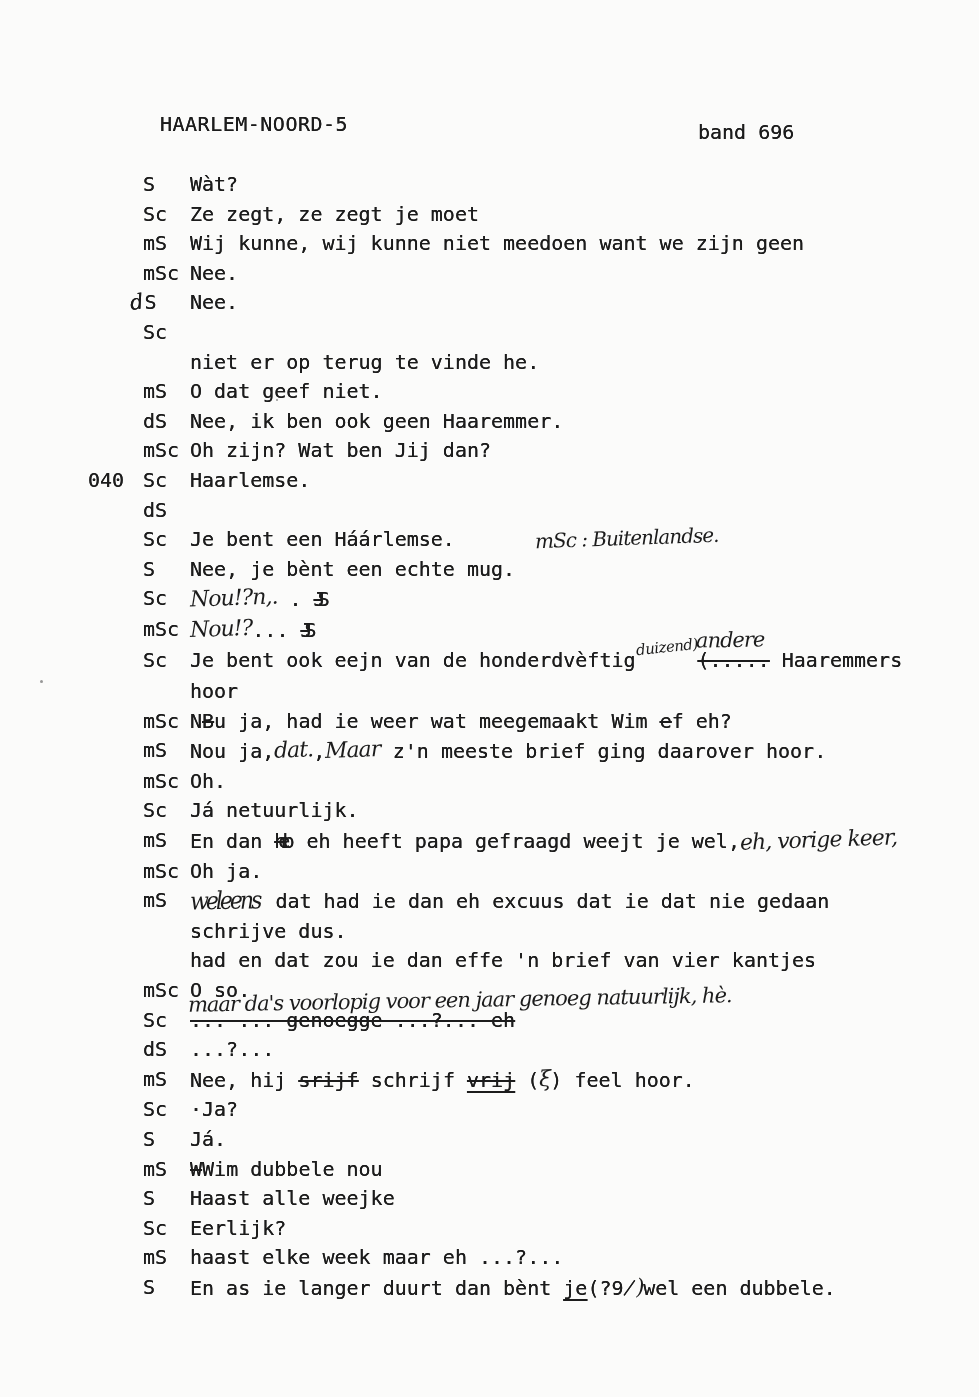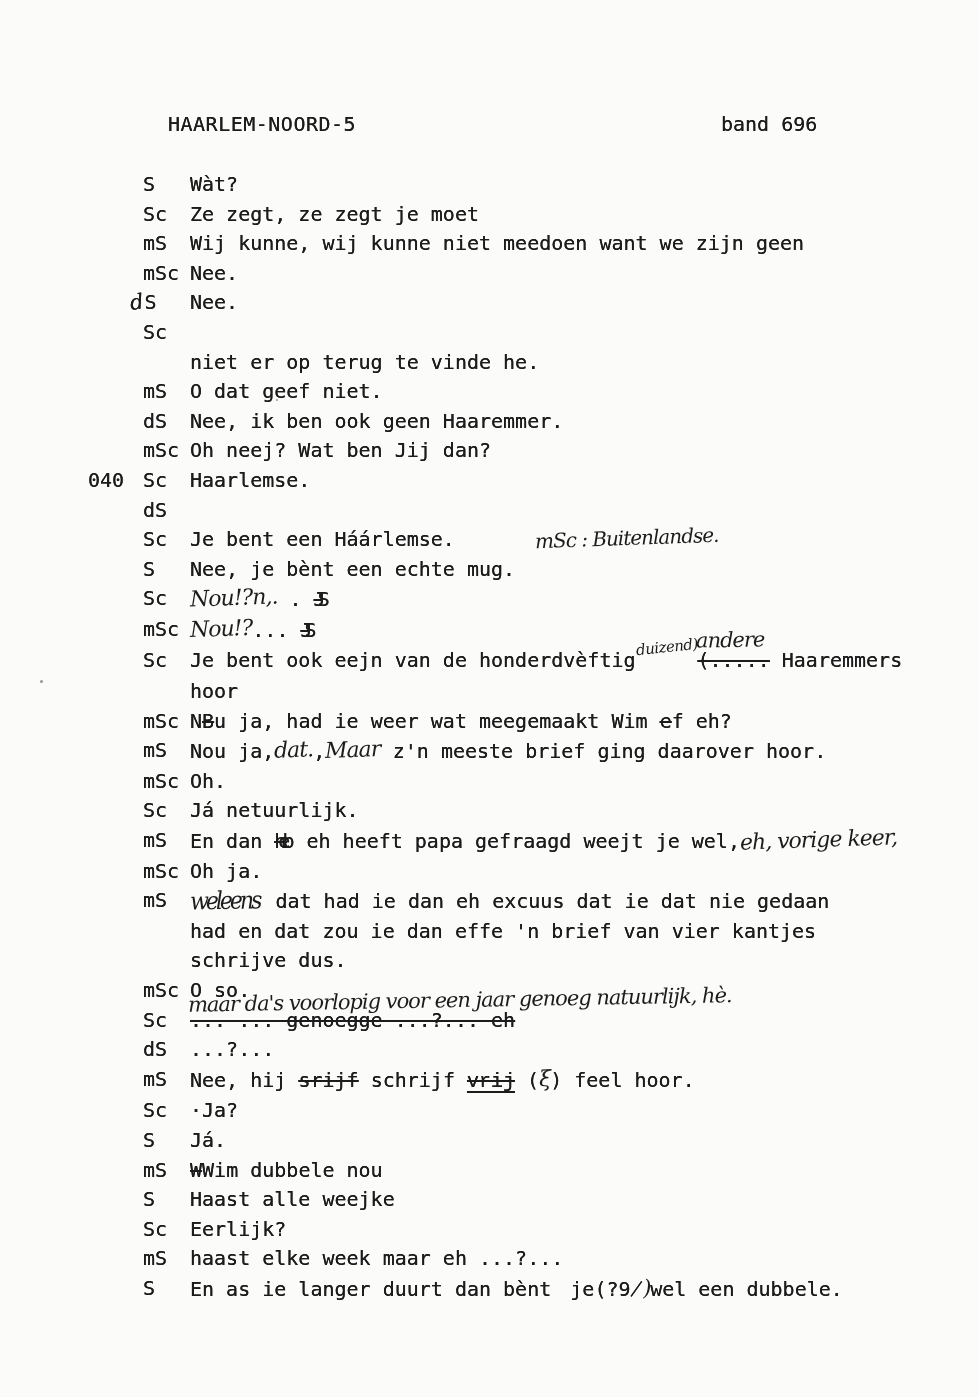--- a/index.html
+++ b/index.html
@@ -6,35 +6,35 @@
   body{
     width:979px;height:1397px;overflow:hidden;
     background:#fbfbfa;
     font-family:"DejaVu Sans Mono",monospace;
     color:#1c1c1c;
     position:relative;
   }
   .page{position:relative;width:979px;height:1397px;}
   .header{position:relative;margin-top:112px;height:30px;font-size:20px;
           text-shadow:0 0 .5px #1c1c1c;}
-  .header .title{position:absolute;left:168px;top:0;letter-spacing:.5px;}
-  .header .band{position:absolute;left:698px;top:0;margin-left:23px;}
+  .header .title{position:absolute;left:160px;top:0;letter-spacing:.5px;}
+  .header .band{position:absolute;left:698px;top:8px;}
   .transcript{margin-top:28px;}
   .row{display:flex;min-height:29.6px;line-height:29.6px;font-size:20px;
        padding-left:88px;text-shadow:0 0 .5px #1c1c1c;}
   .mcol{width:55px;flex:0 0 55px;}
   .scol{width:47px;flex:0 0 47px;white-space:nowrap;}
   .tcol{flex:1;white-space:nowrap;}
   .pre-hw{font-family:"DejaVu Serif",serif;font-style:italic;font-size:21px;
           display:inline-block;margin-left:-13px;margin-right:1px;transform:rotate(-8deg);}
   .seg{display:inline;}
   .seg-st{text-decoration:line-through;text-decoration-thickness:2px;}
-  .seg-un{text-underline-offset:4px;margin-left:7px;}
+  .seg-un{text-decoration:underline;text-underline-offset:4px;}
   .seg-stun{text-decoration:underline line-through;text-decoration-thickness:1.5px;
-            text-underline-offset:4px;font-family:Liberation Mono, monospace;}
+            text-underline-offset:4px;}
   .seg-hw{font-family:"DejaVu Serif",serif;font-style:italic;font-size:22px;
           letter-spacing:-1px;display:inline-block;transform:rotate(-2deg) translateY(-1px);
           text-shadow:none;}
   .seg-hwa{font-family:"DejaVu Serif",serif;font-style:italic;font-size:15px;
            letter-spacing:-.5px;display:inline-block;transform:translateY(-15px) rotate(-6deg);
            text-shadow:none;}
   .blob{letter-spacing:-8px;padding-right:8px;font-weight:normal;}
   .gap{margin-left:80px;font-size:20px;}
   .scribble{letter-spacing:-3px;transform:rotate(-1deg) scaleY(1.12);padding-right:4px;}
   .seg-ov{position:relative;display:inline-block;}
@@ -95,21 +95,21 @@
         <span class="tcol"><span class="seg seg-t">O dat geef niet.</span></span>
       </div>
       <div class="row">
         <span class="mcol"></span>
         <span class="scol">dS</span>
         <span class="tcol"><span class="seg seg-t">Nee, ik ben ook geen Haaremmer.</span></span>
       </div>
       <div class="row">
         <span class="mcol"></span>
         <span class="scol">mSc</span>
-        <span class="tcol"><span class="seg seg-t">Oh neej? Wat ben Jij dan?</span></span>
+        <span class="tcol"><span class="seg seg-t">Oh zijn? Wat ben Jij dan?</span></span>
       </div>
       <div class="row">
         <span class="mcol">040</span>
         <span class="scol">Sc</span>
         <span class="tcol"><span class="seg seg-t">Haarlemse.</span></span>
       </div>
       <div class="row">
         <span class="mcol"></span>
         <span class="scol">dS</span>
       </div>
@@ -174,26 +174,26 @@
         <span class="tcol"><span class="seg seg-t">Oh ja.</span></span>
       </div>
       <div class="row">
         <span class="mcol"></span>
         <span class="scol">mS</span>
         <span class="tcol"><span class="seg seg-hw scribble">weleens</span><span class="seg seg-t"> dat had ie dan eh excuus dat ie dat nie gedaan</span></span>
       </div>
       <div class="row">
         <span class="mcol"></span>
         <span class="scol"></span>
+        <span class="tcol"><span class="seg seg-t">schrijve dus.</span></span>
+      </div>
+      <div class="row">
+        <span class="mcol"></span>
+        <span class="scol"></span>
         <span class="tcol"><span class="seg seg-t">had en dat zou ie dan effe 'n brief van vier kantjes</span></span>
-      </div>
-      <div class="row">
-        <span class="mcol"></span>
-        <span class="scol"></span>
-        <span class="tcol"><span class="seg seg-t">schrijve dus.</span></span>
       </div>
       <div class="row">
         <span class="mcol"></span>
         <span class="scol">mSc</span>
         <span class="tcol"><span class="seg seg-t">O so.</span></span>
       </div>
       <div class="row">
         <span class="mcol"></span>
         <span class="scol">Sc</span>
         <span class="tcol"><span class="seg seg-ov"><span class="ov-base">... ...  genoegge  ...?...  eh</span><span class="ov-top">maar da's voorlopig voor een jaar genoeg natuurlijk, hè.</span></span></span>

